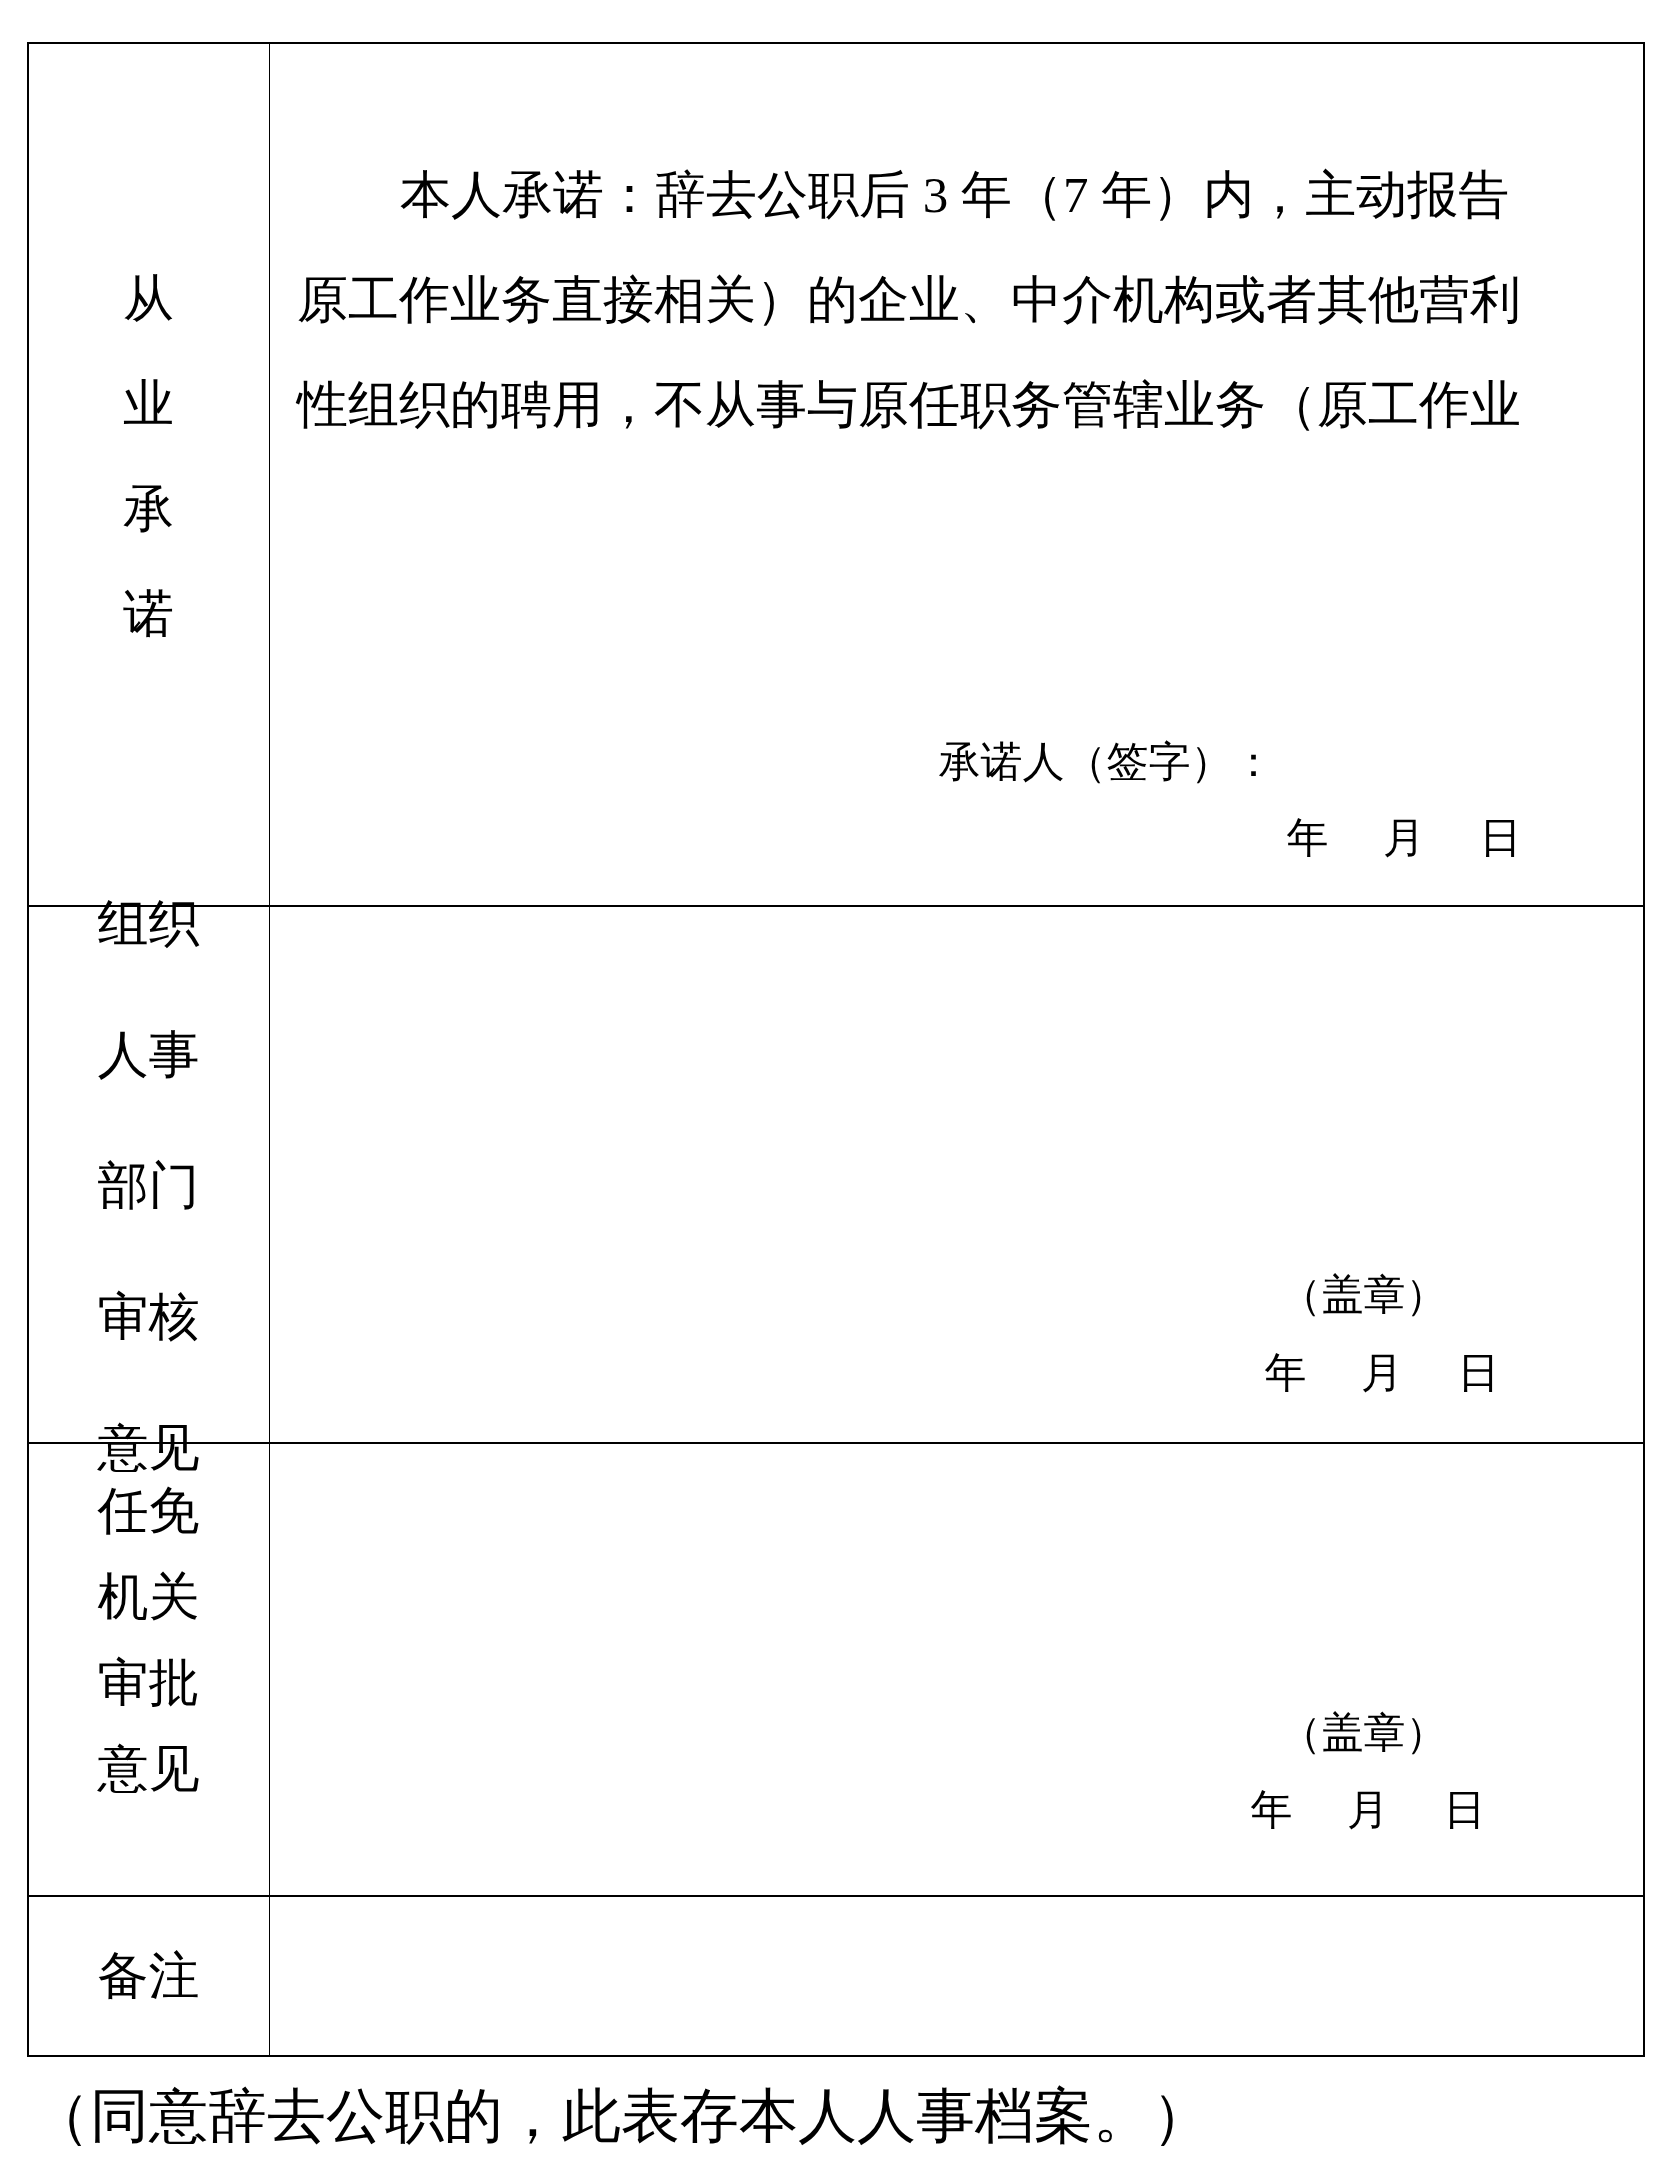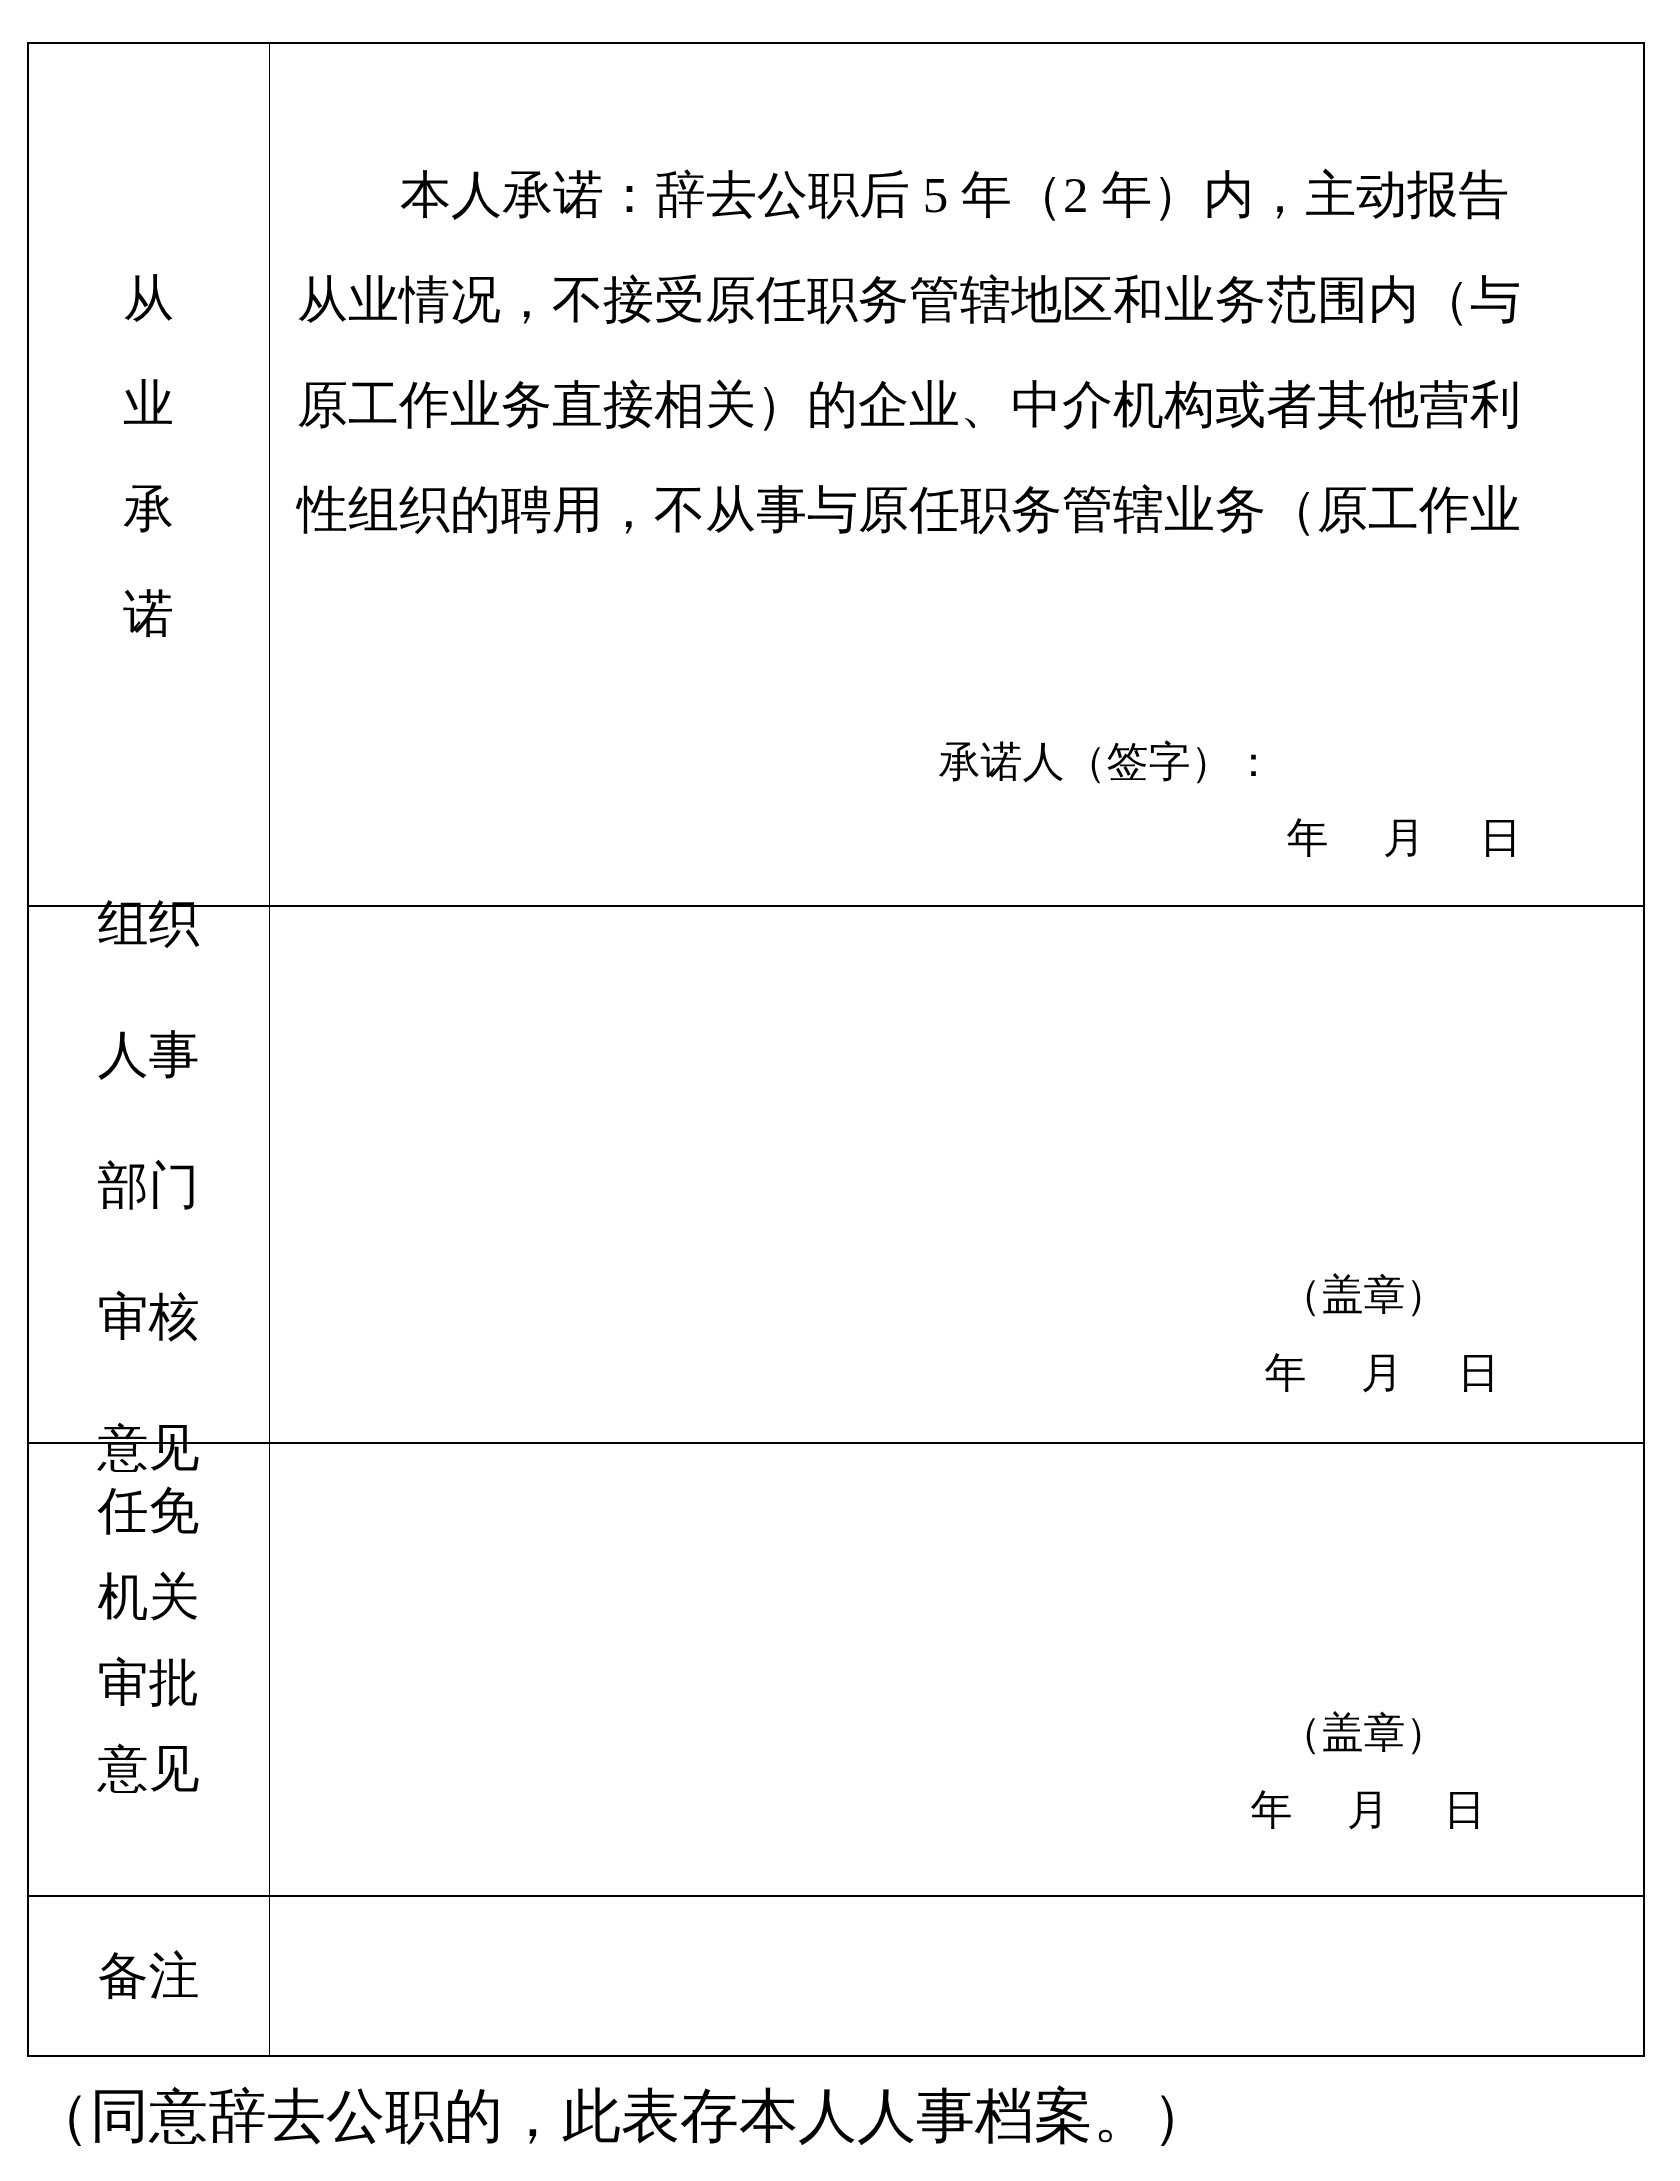--- a/index.html
+++ b/index.html
@@ -58,22 +58,21 @@
   <div class="form-table">
 
     <div class="cell label-cell label-r1">
       <span>从</span>
       <span>业</span>
       <span>承</span>
       <span>诺</span>
     </div>
     <div class="cell">
       <div class="commitment-para">
-        <div class="para-line first">本人承诺：辞去公职后 5 年（2 年）内，主动报告</div>
-        <div class="para-line">从业情况，不接受原任职务管辖地区和业务范围内（与</div>
+        <div class="para-line first">本人承诺：辞去公职后 3 年（7 年）内，主动报告</div>
         <div class="para-line">原工作业务直接相关）的企业、中介机构或者其他营利</div>
         <div class="para-line">性组织的聘用，不从事与原任职务管辖业务（原工作业</div>
       </div>
       <div class="abs-line signer-line">承诺人（签字）：</div>
       <div class="abs-line date-line date-1">年　月　日</div>
     </div>
 
     <div class="cell label-cell label-r2 rule-top">
       <span>组织</span>
       <span>人事</span>

